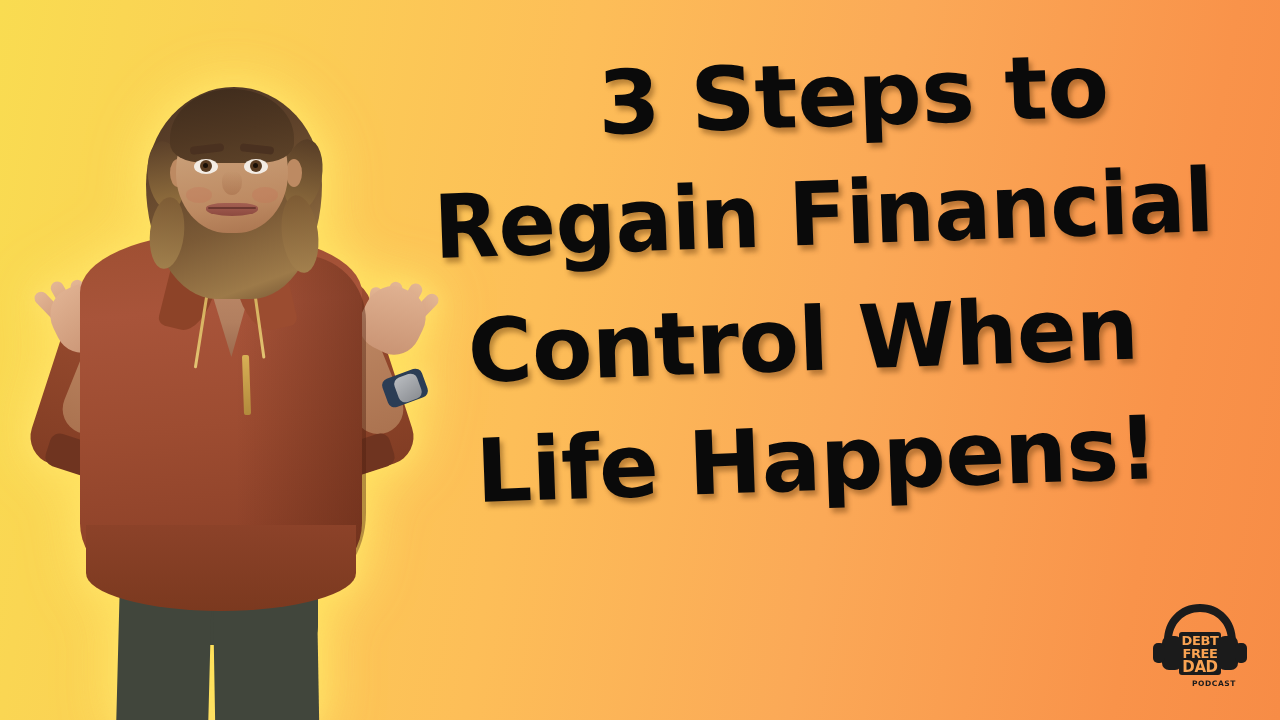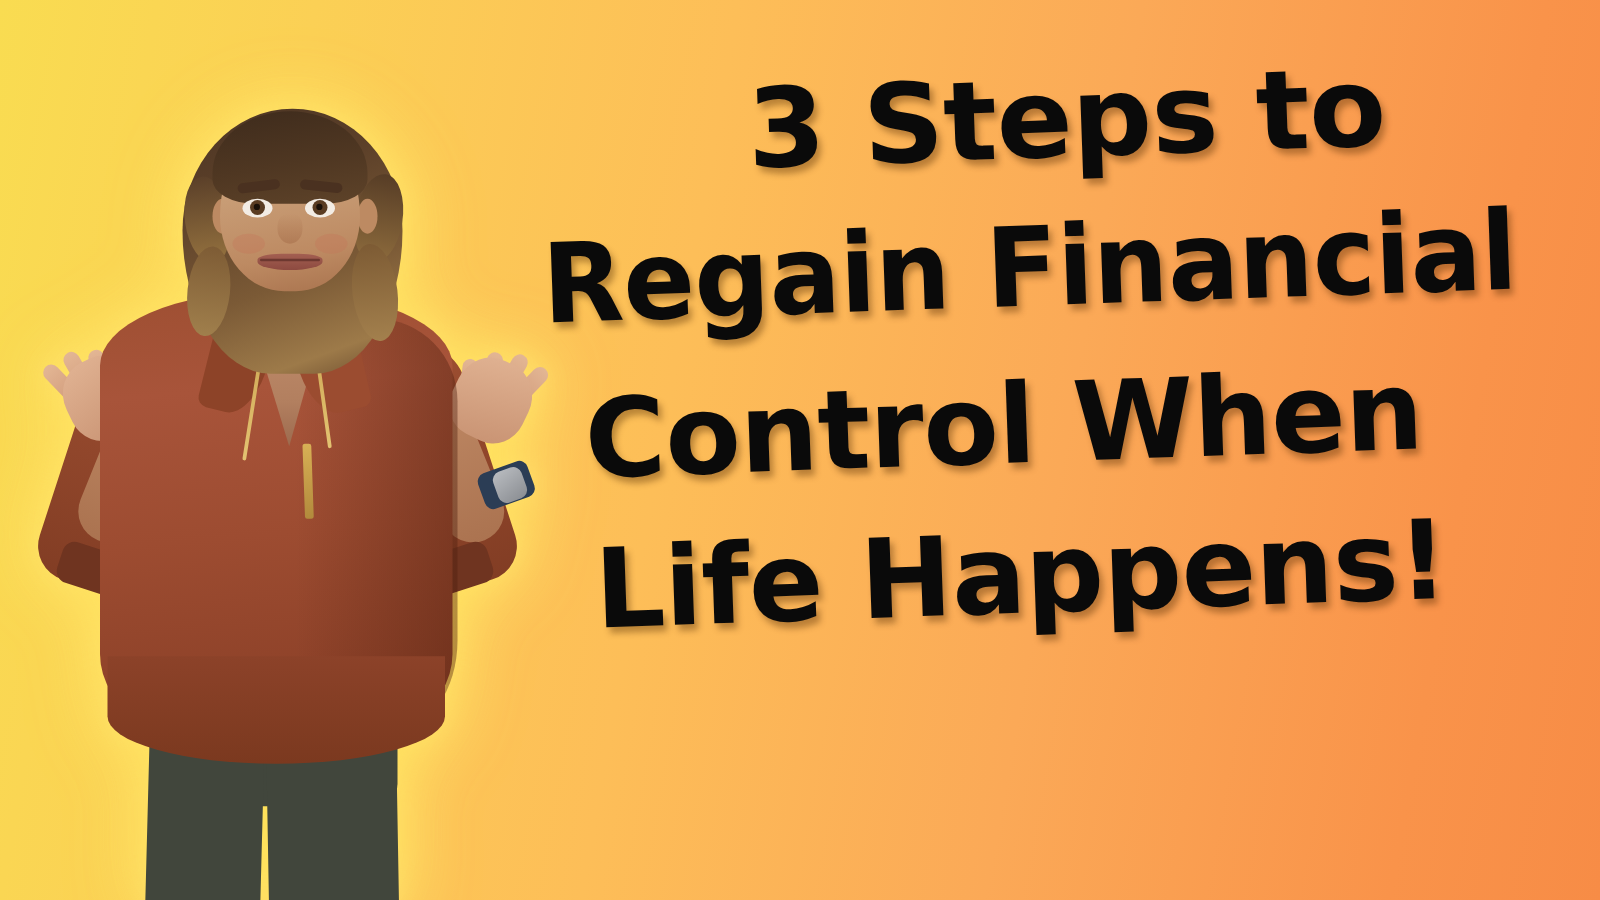--- a/index.html
+++ b/index.html
@@ -279,14 +279,35 @@
     </div>
   </div>
 
   <div id="title-block">
     <div class="title-line" id="title-line-1">3 Steps to</div>
     <div class="title-line" id="title-line-2">Regain Financial</div>
     <div class="title-line" id="title-line-3">Control When</div>
     <div class="title-line" id="title-line-4">Life Happens!</div>
   </div>
 
+  <div id="logo">
+    <svg viewBox="0 0 108 96" xmlns="http://www.w3.org/2000/svg">
+
+      <path d="M54 8 C33 8 18 24 18 45 L18 52 L26 52 L26 45 C26 28 38 16 54 16
+               C70 16 82 28 82 45 L82 52 L90 52 L90 45 C90 24 75 8 54 8 Z" fill="#1b1b1b"></path>
+
+      <rect x="16" y="40" width="20" height="34" rx="7" fill="#1b1b1b"></rect>
+      <rect x="7" y="47" width="12" height="20" rx="5" fill="#1b1b1b"></rect>
+
+      <rect x="72" y="40" width="20" height="34" rx="7" fill="#1b1b1b"></rect>
+      <rect x="89" y="47" width="12" height="20" rx="5" fill="#1b1b1b"></rect>
+
+      <rect x="33" y="36" width="42" height="43" rx="3" fill="#1b1b1b"></rect>
+
+      <text x="54" y="49" text-anchor="middle" font-family="DejaVu Sans, sans-serif" font-size="13" font-weight="700" fill="#f9a352" letter-spacing="-0.4">DEBT</text>
+      <text x="54" y="62" text-anchor="middle" font-family="DejaVu Sans, sans-serif" font-size="13" font-weight="700" fill="#f9a352" letter-spacing="-0.4">FREE</text>
+      <text x="54" y="76" text-anchor="middle" font-family="DejaVu Sans, sans-serif" font-size="15" font-weight="700" fill="#f9a352" letter-spacing="-0.4">DAD</text>
+
+      <text x="68" y="90" text-anchor="middle" font-family="DejaVu Sans, sans-serif" font-size="7.5" font-weight="700" fill="#1b1b1b" letter-spacing="0.6">PODCAST</text>
+    </svg>
+  </div>
 
 </div>
 
 </body></html>

